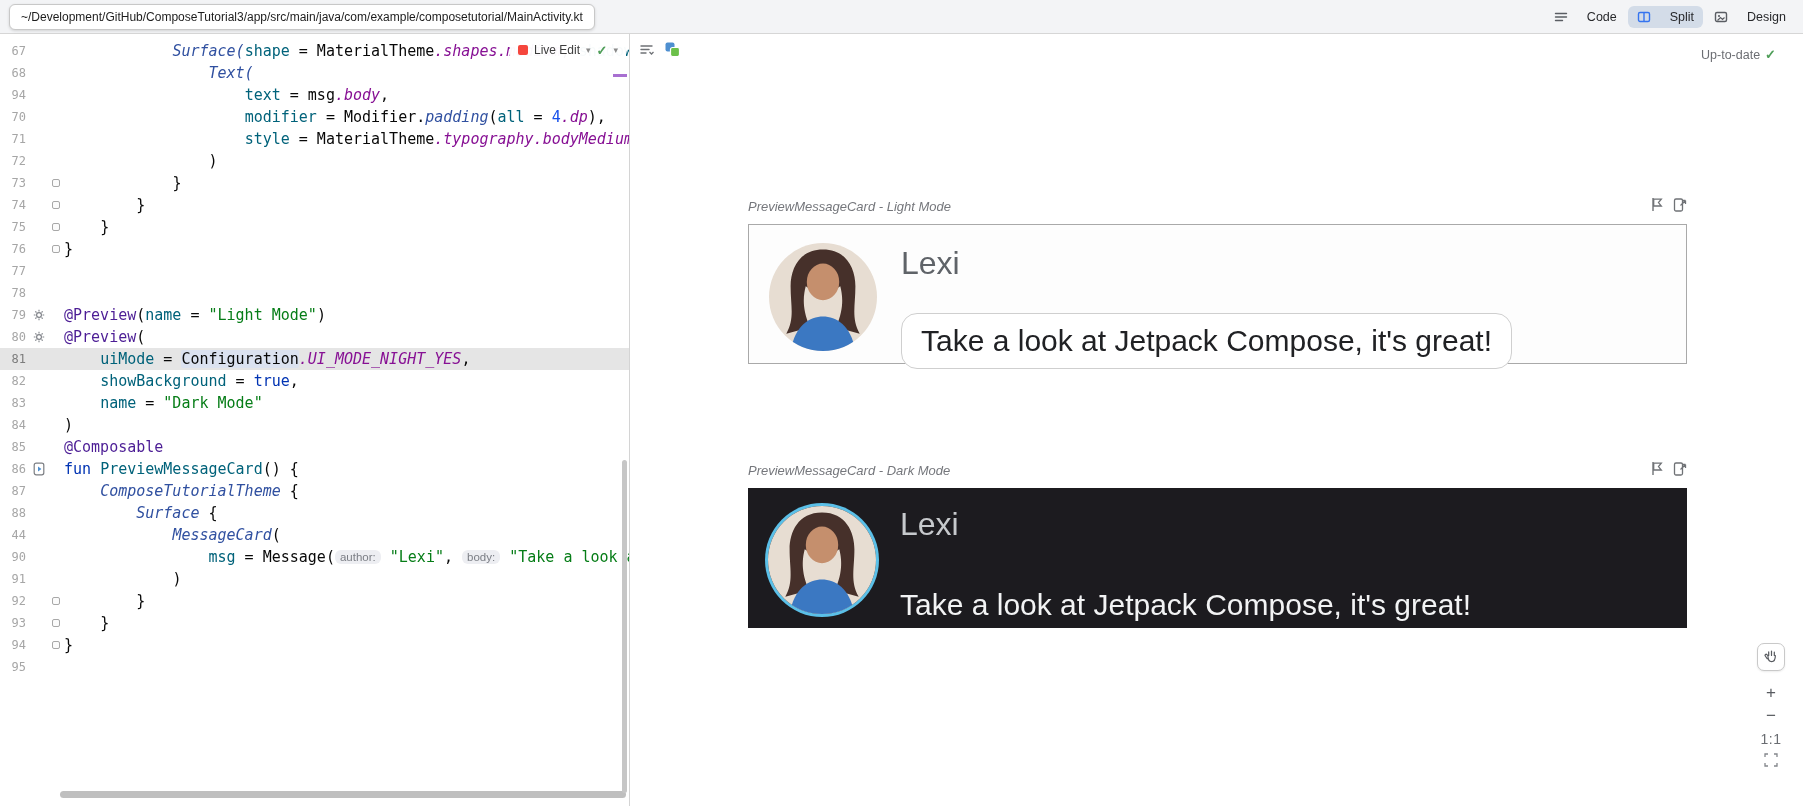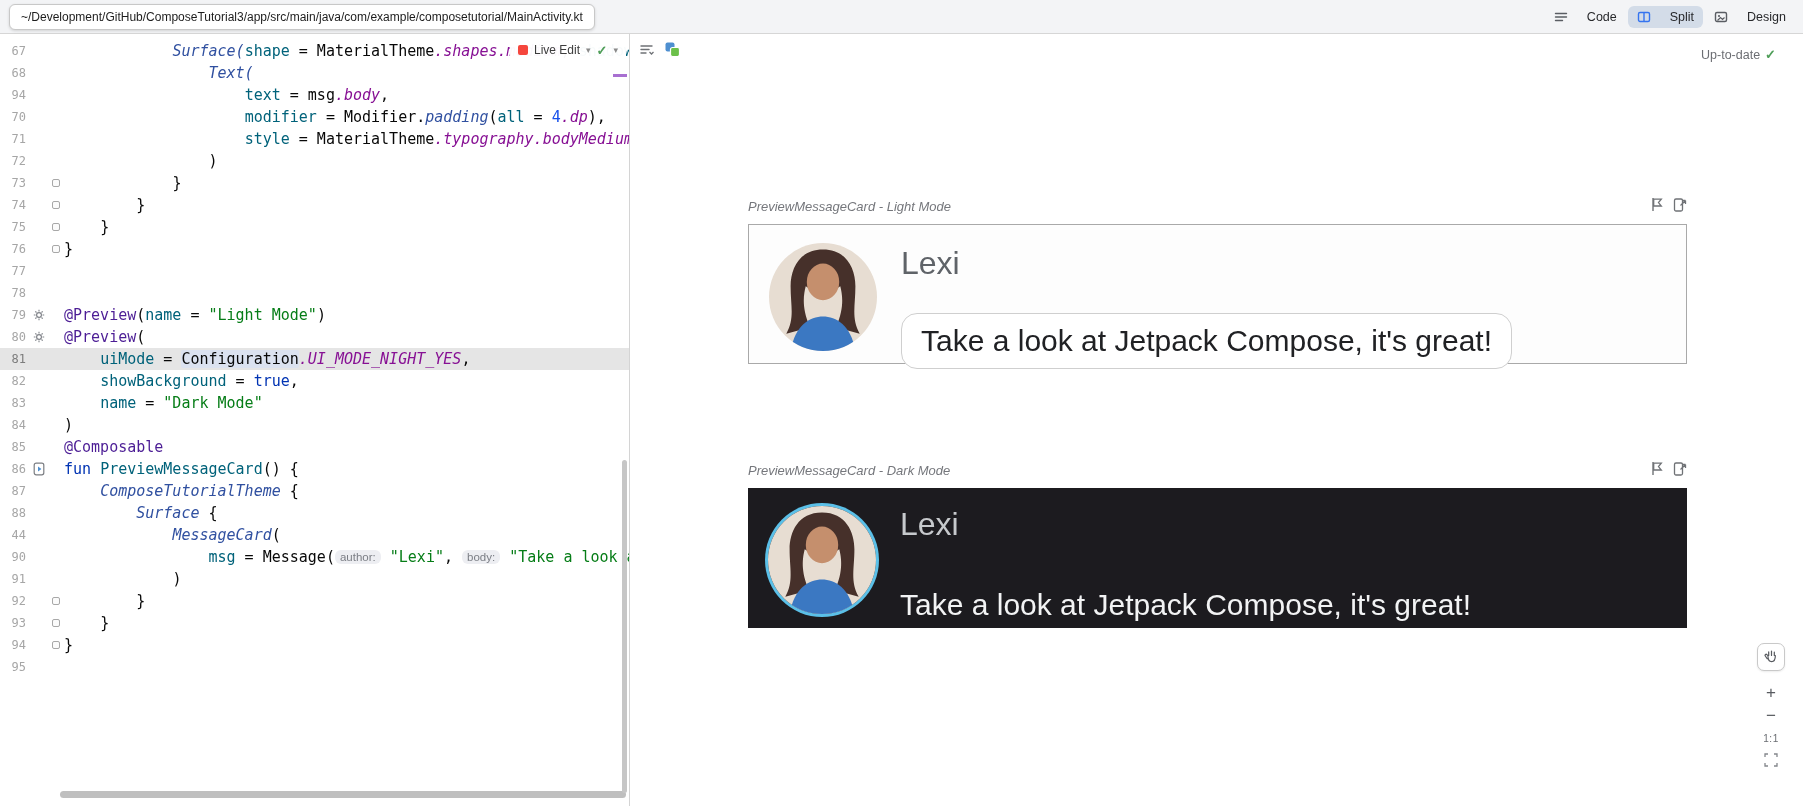--- a/index.html
+++ b/index.html
@@ -92,21 +92,21 @@
   .bubble span { font-size:30px; color:#202124; }
   .dark-msg { position:absolute; left:152px; top:100px; font-size:30px; color:#f2f3f4; white-space:nowrap; }
 
   
   .zoom-stack { position:absolute; right:18px; top:581px; display:flex; flex-direction:column; align-items:center; }
   .pan-btn { width:28px; height:28px; border:1px solid #c9c9c9; border-radius:7px; background:#fff;
              display:flex; align-items:center; justify-content:center; margin-bottom:10px;
              box-shadow:0 1px 2px rgba(0,0,0,.08); }
   .z-btn { width:24px; height:23px; display:flex; align-items:center; justify-content:center;
            color:#585b60; font-size:17px; }
-  .z-ratio { font-size:10px; color:#6a6d72; letter-spacing:.5px; }
+  .z-ratio { font-size:14px; color:#6a6d72; letter-spacing:.5px; }
 </style>
 </head>
 <body>
 
 <div id="app">
 
   <div class="topbar">
     <div class="file-tab">
       <span>~/Development/GitHub/ComposeTutorial3/app/src/main/java/com/example/composetutorial/MainActivity.kt</span>
     </div>

